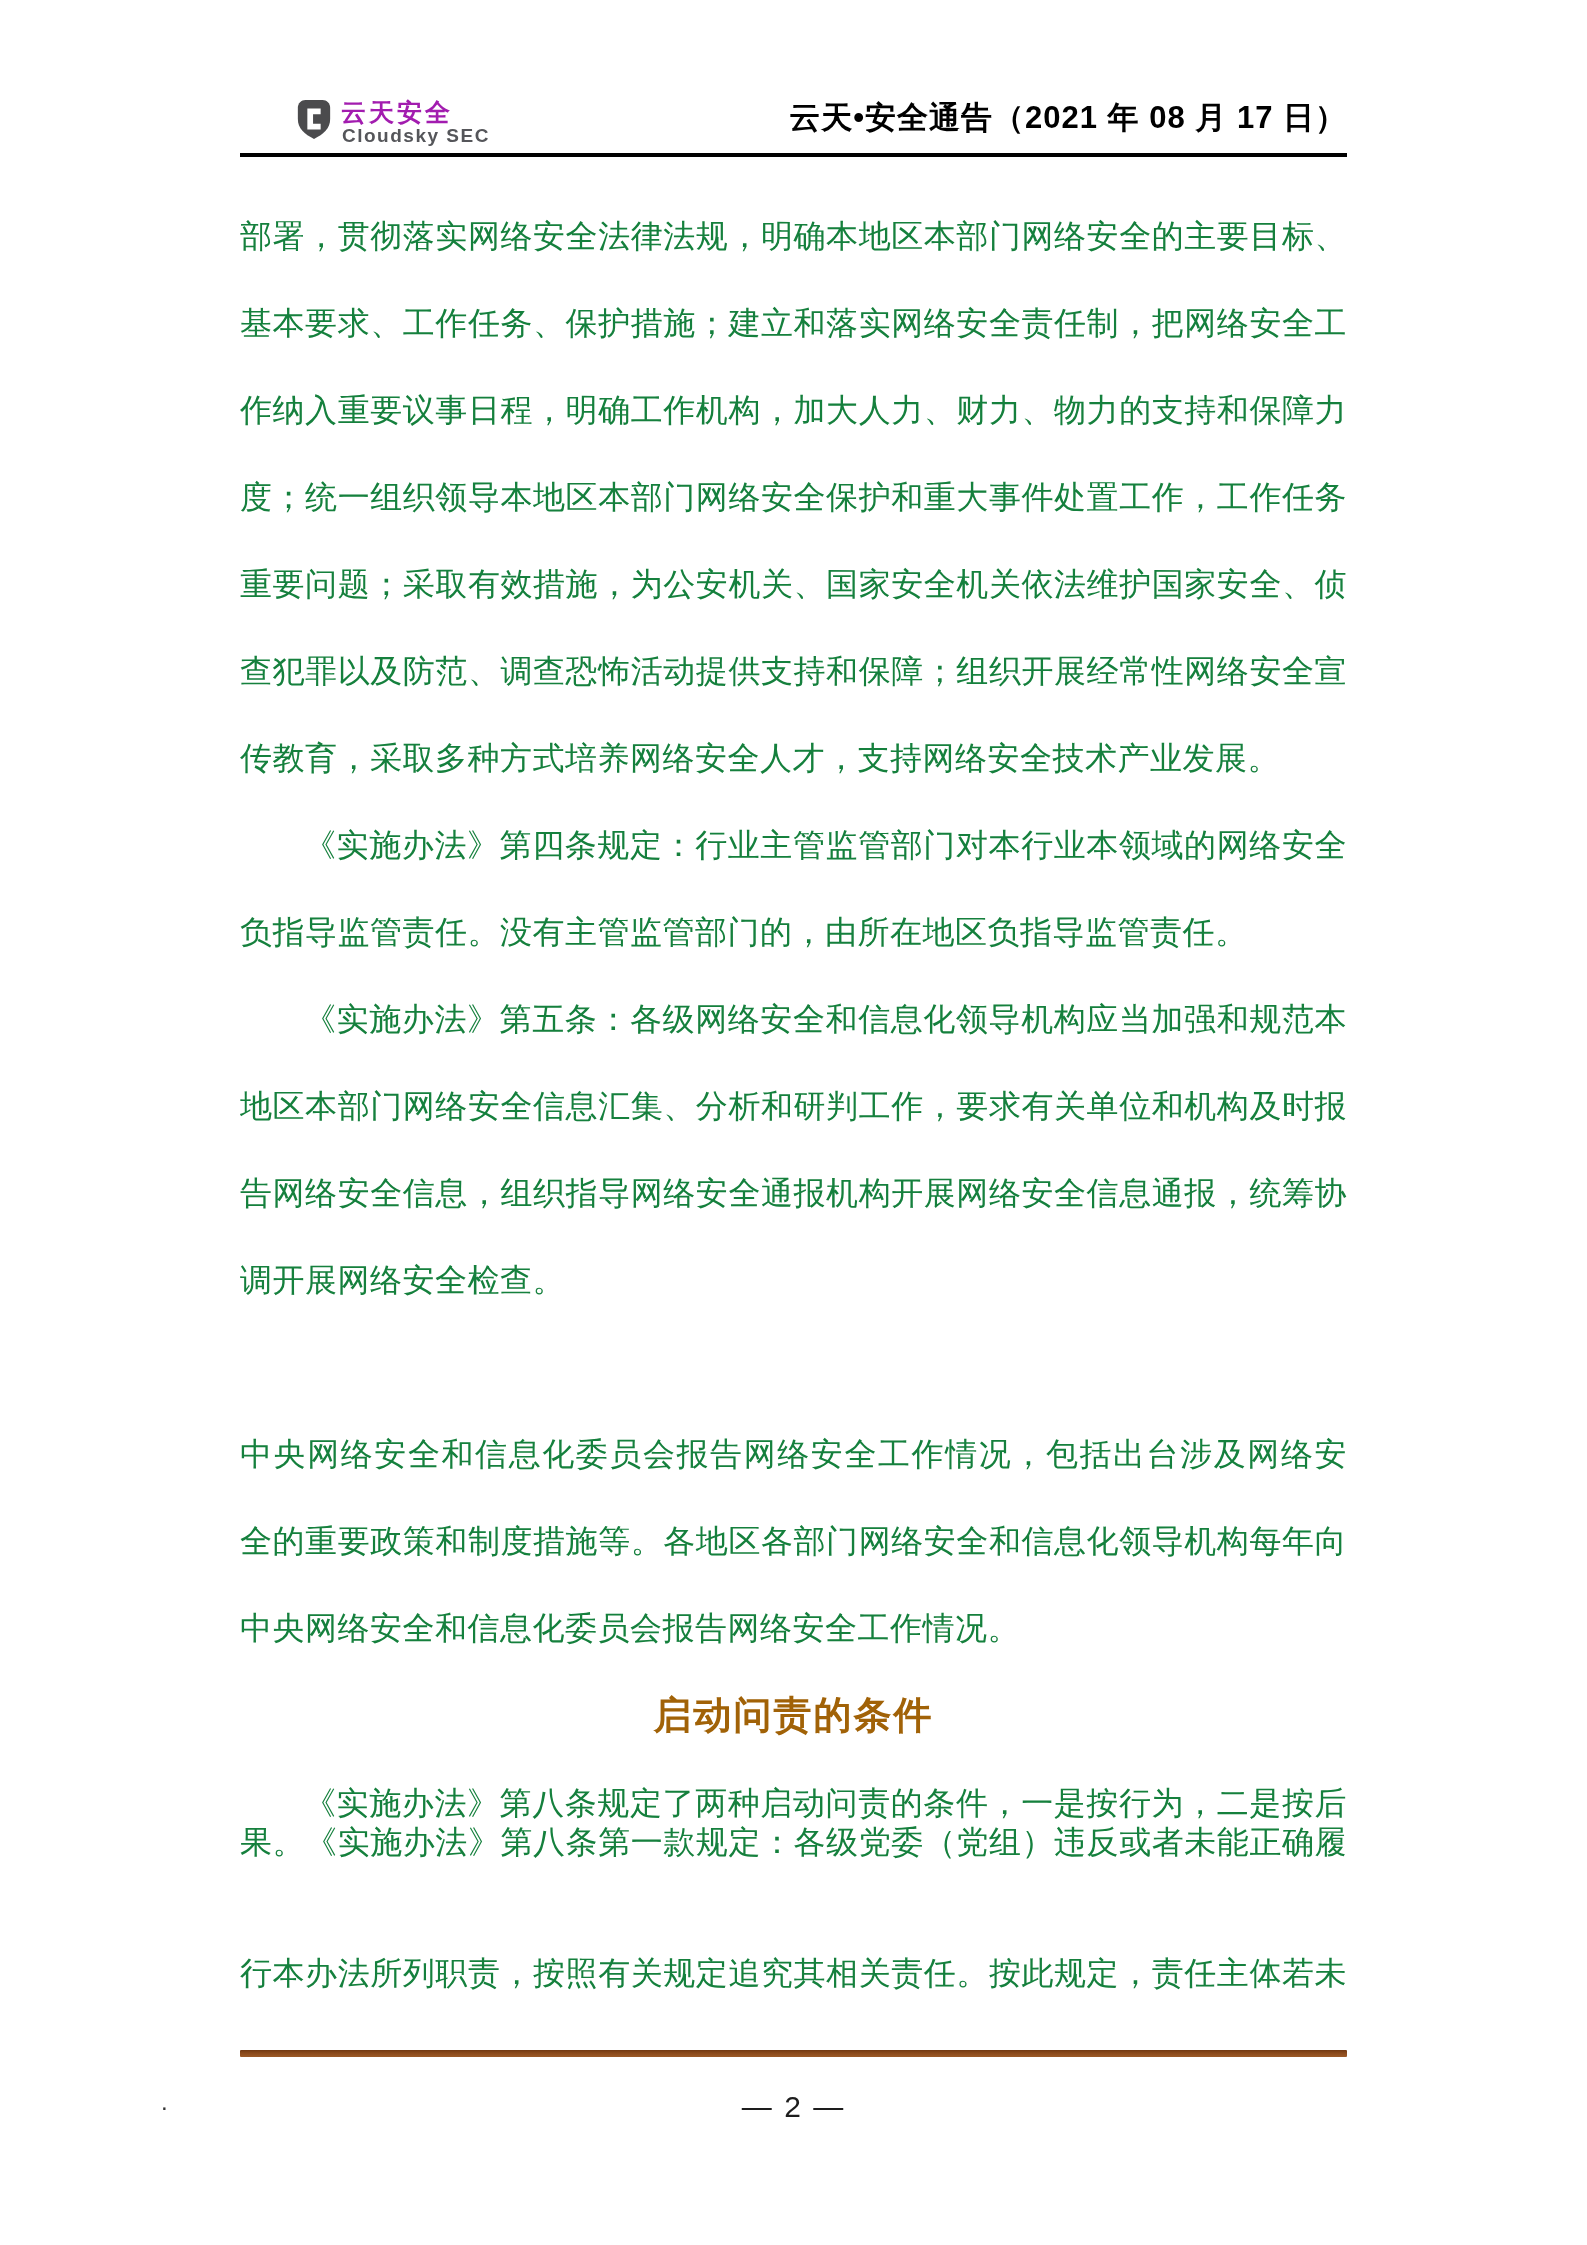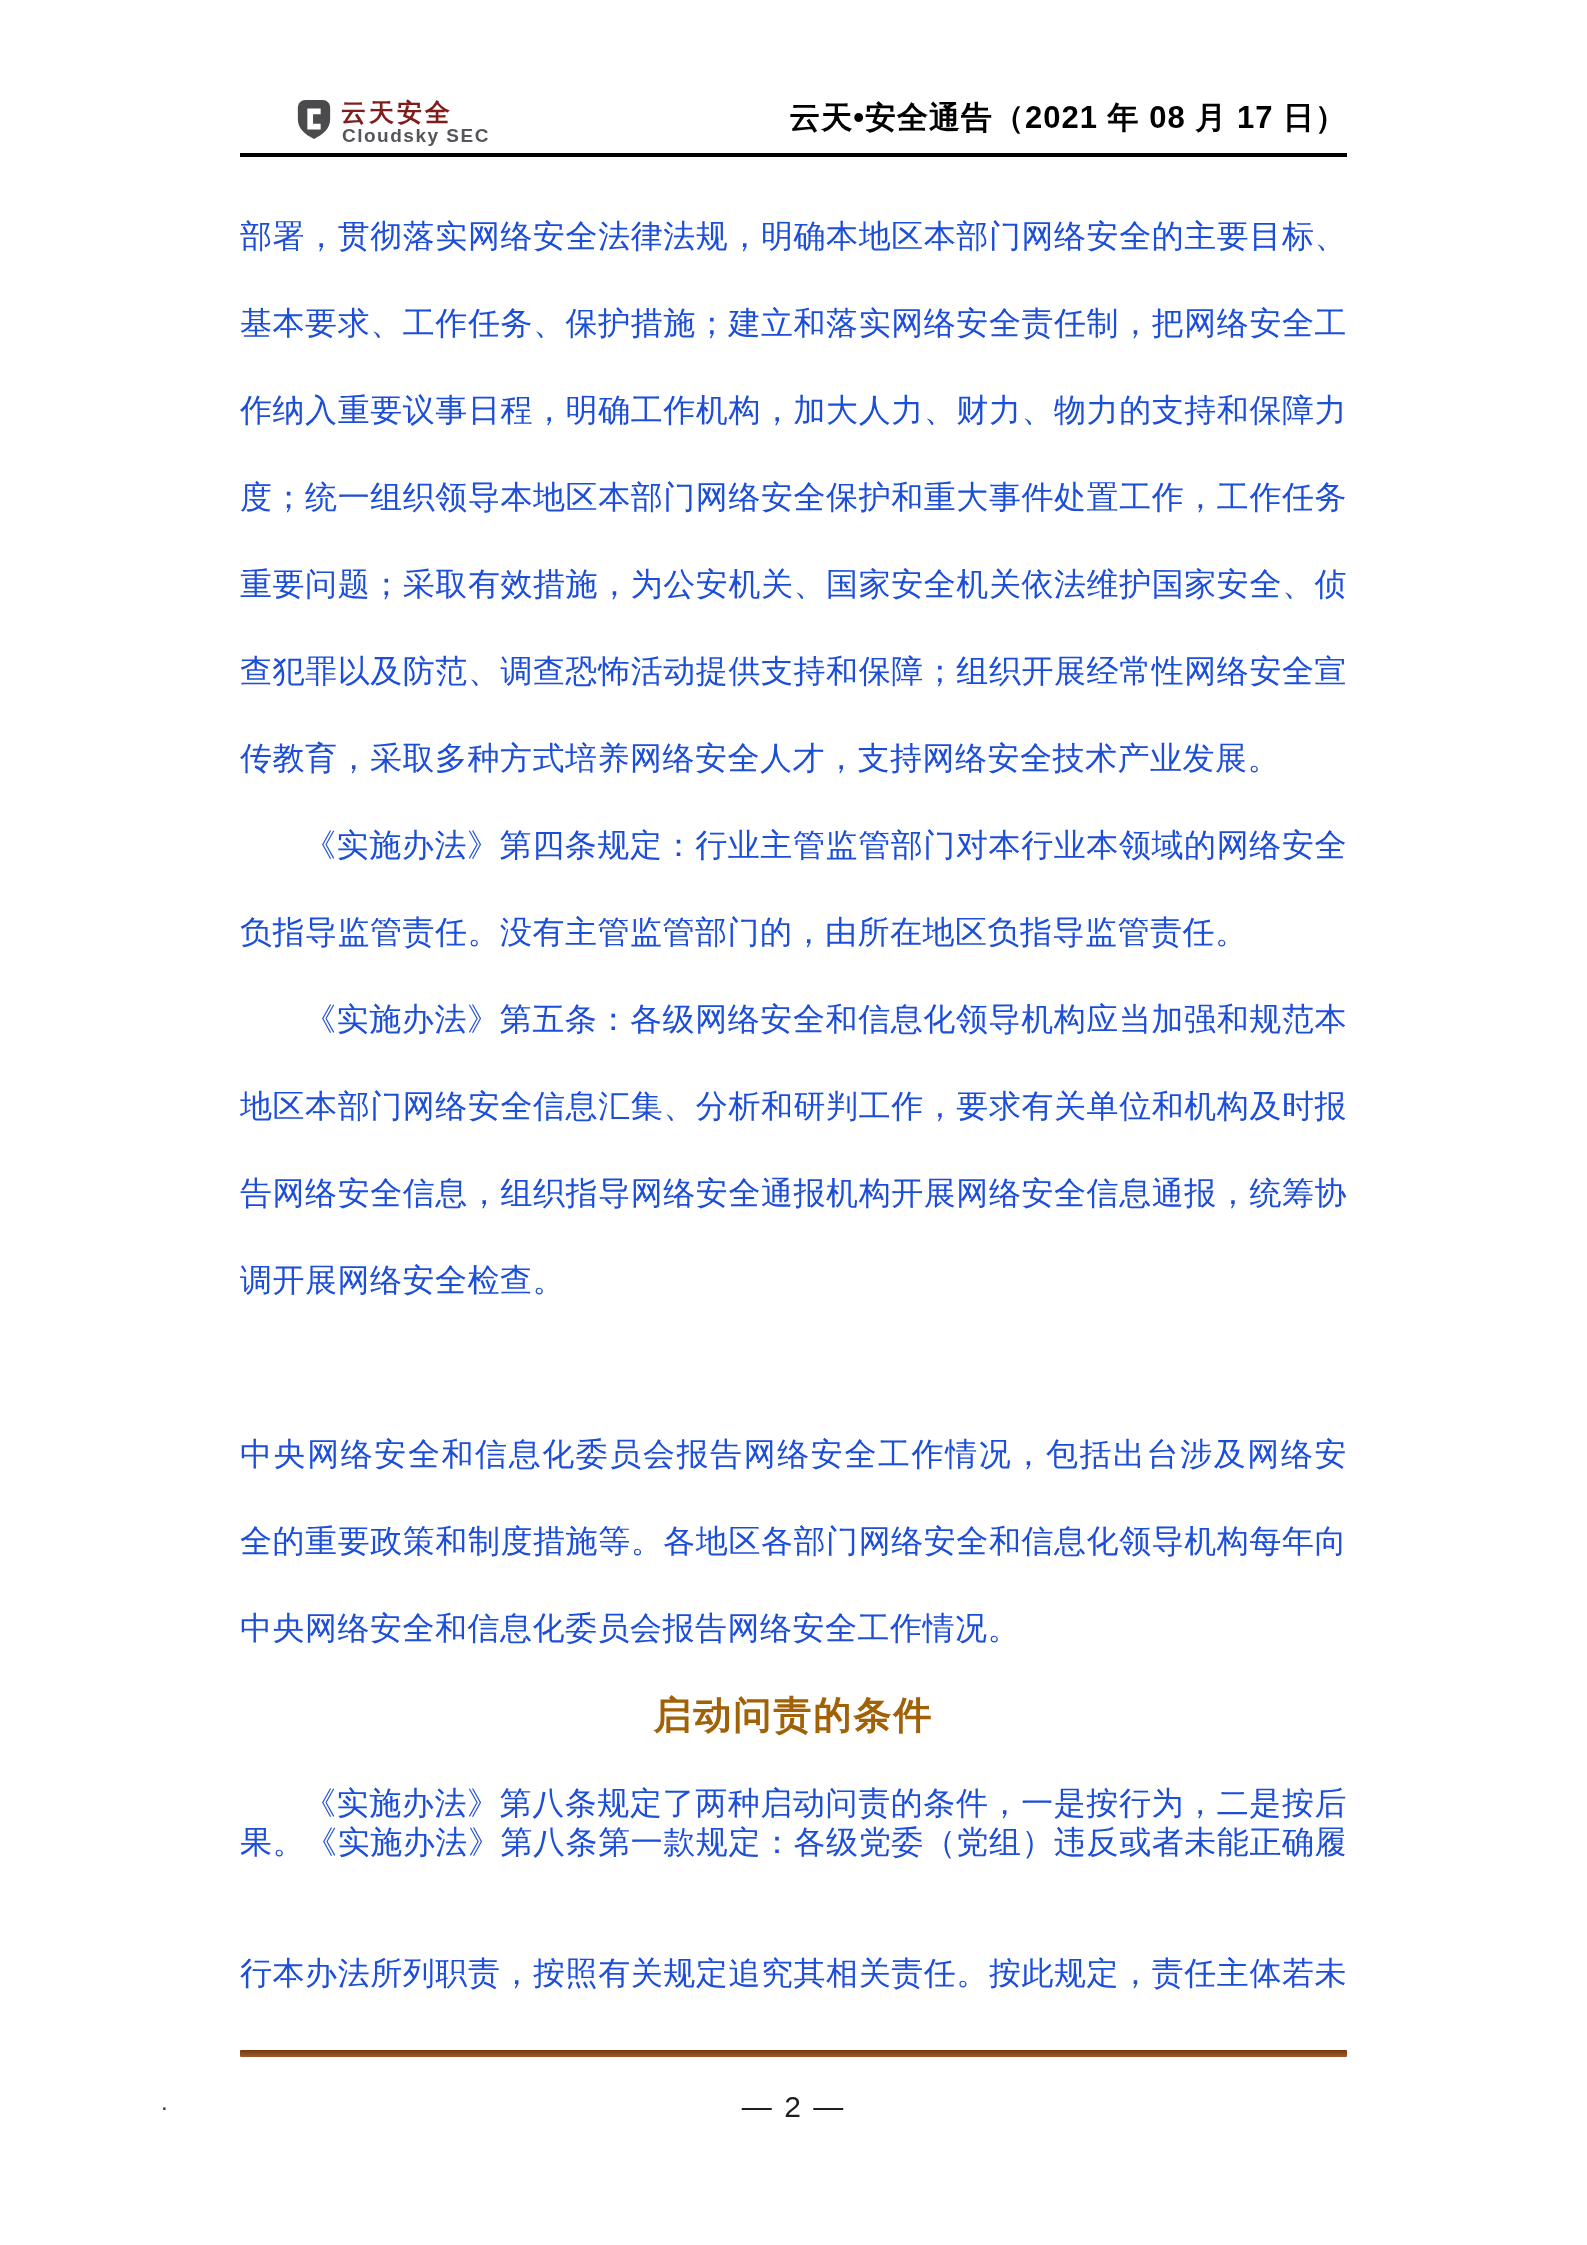--- a/index.html
+++ b/index.html
@@ -10,39 +10,39 @@
     background:#ffffff;
     font-family:"Liberation Sans",sans-serif;
     color:#141414;
     overflow:hidden;
   }
   
   .logo-wrap{position:absolute;left:295px;top:96px;width:300px;height:50px;}
   .logo-shield{position:absolute;left:0;top:2px;width:38px;height:42px;}
   .brand-cn{
     position:absolute;left:46px;top:0px;
-    font-size:25px;font-weight:bold;color:#7f1d1d;letter-spacing:3px;white-space:nowrap;
+    font-size:25px;font-weight:bold;color:#a21caf;letter-spacing:3px;white-space:nowrap;
   }
   .brand-en{
     position:absolute;left:47px;top:29px;
     font-size:19px;font-weight:bold;color:#55565a;letter-spacing:1.5px;white-space:nowrap;
   }
   .doc-title{
     position:absolute;right:240px;top:97px;
     font-size:31px;font-weight:bold;color:#000;
     white-space:nowrap;letter-spacing:1px;text-align:right;
   }
   .header-rule{
     position:absolute;left:240px;top:153px;width:1107px;height:4px;background:#000;
   }
   
   .bline{
     position:absolute;left:240px;width:1107px;
     font-size:32px;line-height:38px;height:40px;
-    color:#1d4ed8;
+    color:#15803d;
     text-align:justify;text-align-last:justify;
     white-space:nowrap;
     letter-spacing:0.5px;
   }
   .bline.last{text-align:center;text-align-last:left;}
   .bline.indent{padding-left:64px;width:1043px;}
   .sec-heading{
     position:absolute;left:240px;width:1107px;top:1690px;
     font-size:38px;font-weight:bold;color:#a16207;
     text-align:center;text-align-last:center;letter-spacing:2px;

